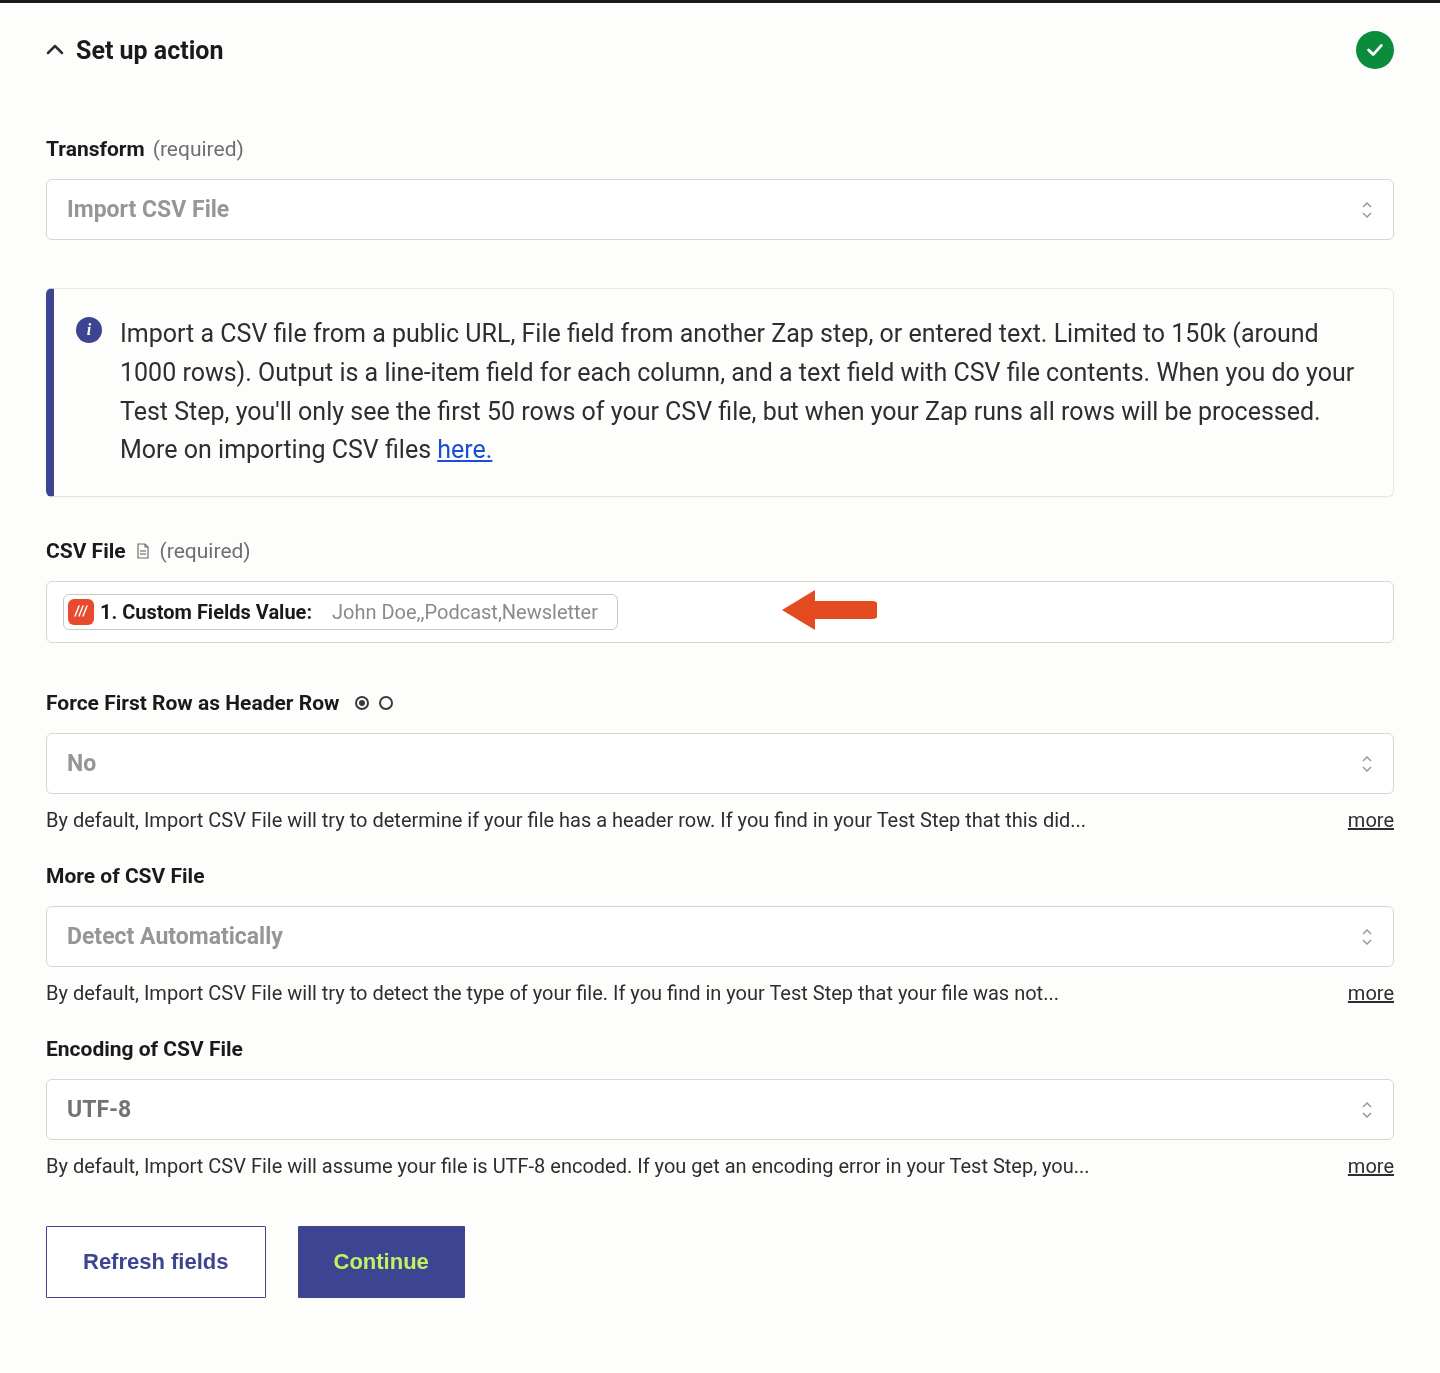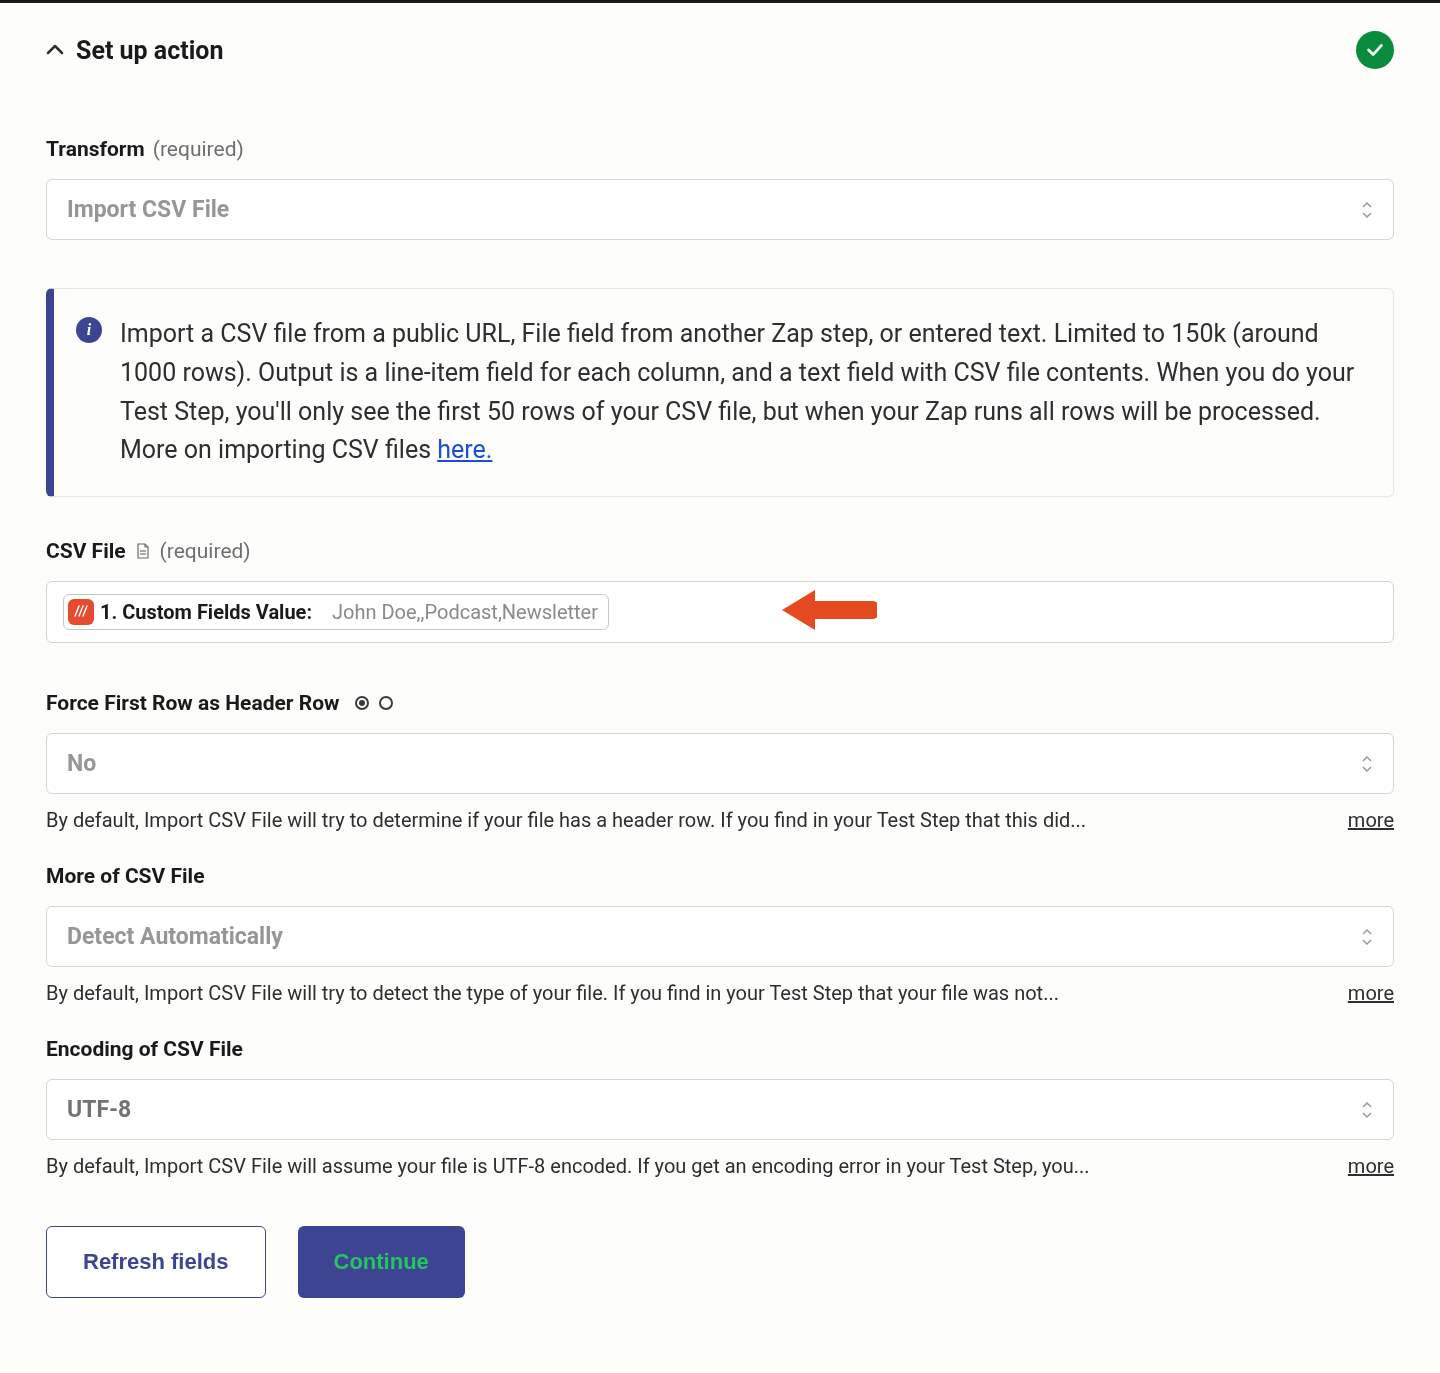--- a/index.html
+++ b/index.html
@@ -134,21 +134,21 @@
       background: #fff;
       display: flex;
       align-items: center;
       position: relative;
     }
     .field-pill {
       display: inline-flex;
       align-items: center;
       border: 1px solid #c9c9c0;
       border-radius: 6px;
-      padding: 4px 10px 4px 4px;
+      padding: 4px 19px 4px 4px;
       background: #fff;
       gap: 6px;
       font-size: 20px;
     }
     .pill-icon {
       width: 26px;
       height: 26px;
       border-radius: 6px;
       background: #e84a2e;
       display: flex;
@@ -205,32 +205,32 @@
     }
     .button-row {
       display: flex;
       gap: 32px;
       margin-top: 48px;
     }
     .btn {
       font-size: 22px;
       font-weight: 700;
       padding: 22px 36px;
-      border-radius: 6px;
+      border-radius: 1px;
       cursor: pointer;
       border: none;
     }
     .btn-secondary {
       background: #fff;
       border: 1.5px solid #3d4592;
       color: #3d4592;
     }
     .btn-primary {
       background: #3d4592;
-      color: #22c55e;
+      color: #bef264;
     }
     .field-group.compact { margin-bottom: 32px; }
   </style>
 </head>
 <body>
 
 <div class="top-border"></div>
 
 <div class="container">
 

